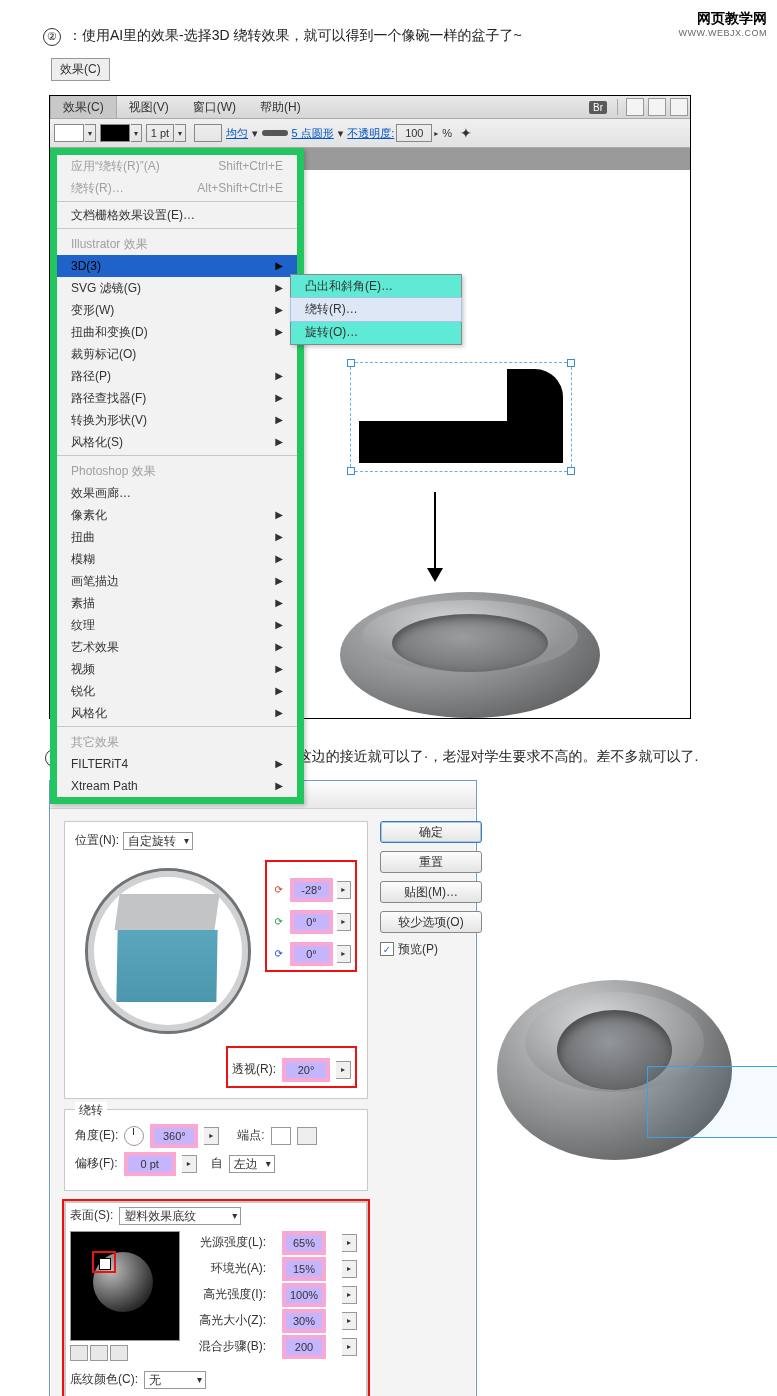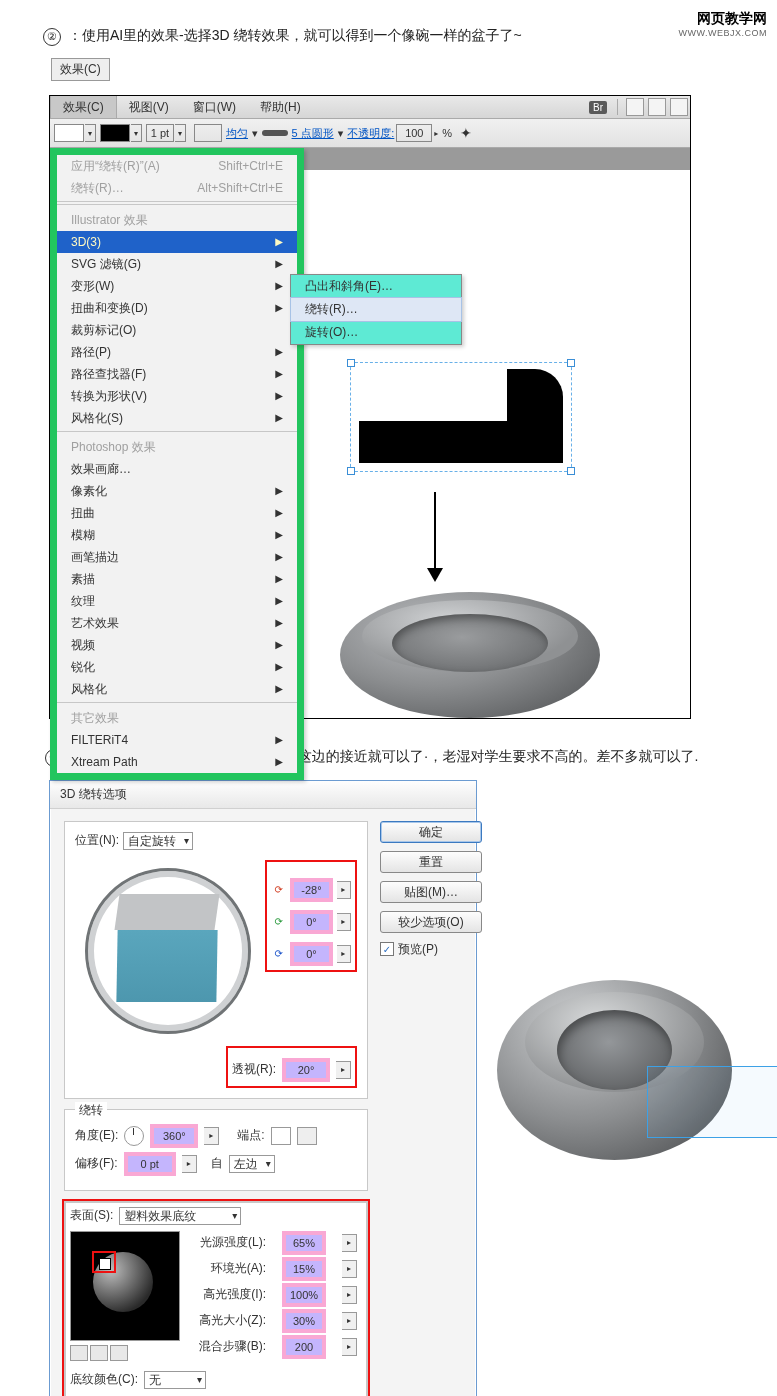--- a/index.html
+++ b/index.html
@@ -70,21 +70,21 @@
     background:#f2f2f2; border:7px solid #22c55e;
     box-shadow:2px 2px 4px rgba(0,0,0,0.2);
   }
   .dropdown1 .row {
     display:flex; justify-content:space-between; align-items:center;
     padding:3px 14px; font-size:12px; line-height:16px;
   }
   .dropdown1 .row.dis { color:#a0a0a0; }
   .dropdown1 hr { border:none; border-top:1px solid #c7c7c7; margin:2px 0; }
   .dropdown1 .row.hdr { color:#a0a0a0; font-size:12px; padding-top:5px;}
-  .dropdown1 .row.hl { background:#1f62c9; color:#fef9c3; }
+  .dropdown1 .row.hl { background:#1f62c9; color:#000000; }
   .dropdown1 .right-arrow { font-size:10px; }
   .submenu {
     position:absolute; left:240px; top:126px; width:170px;
     background:#5eead4; border:1px solid #888;
     box-shadow:2px 2px 4px rgba(0,0,0,0.2);
   }
   .submenu .row { padding:3px 14px; font-size:12px; }
   .submenu .row.hov { background:#dee7f5; border:1px solid #a7c2e6; margin:-1px; padding:3px 14px;}
   .canvas-shape {
     position:absolute; left:300px; top:214px; width:220px; height:108px;
@@ -276,20 +276,23 @@
       <div class="dropdown1">
         <div class="row dis">
           <span>应用“绕转(R)”(A)</span>
             <span>Shift+Ctrl+E</span>
         </div>
         <div class="row dis">
           <span>绕转(R)…</span>
             <span>Alt+Shift+Ctrl+E</span>
         </div>
         <hr>
+        <div class="row">
+            <span>文档栅格效果设置(E)…</span>
+          </div>
         <hr>
         <div class="row hdr">
             <span>Illustrator 效果</span>
           </div>
         <div class="row hl">
           <span>3D(3)</span>
             <span class="right-arrow">▶</span>
         </div>
         <div class="row">
             <span>SVG 滤镜(G)</span>

